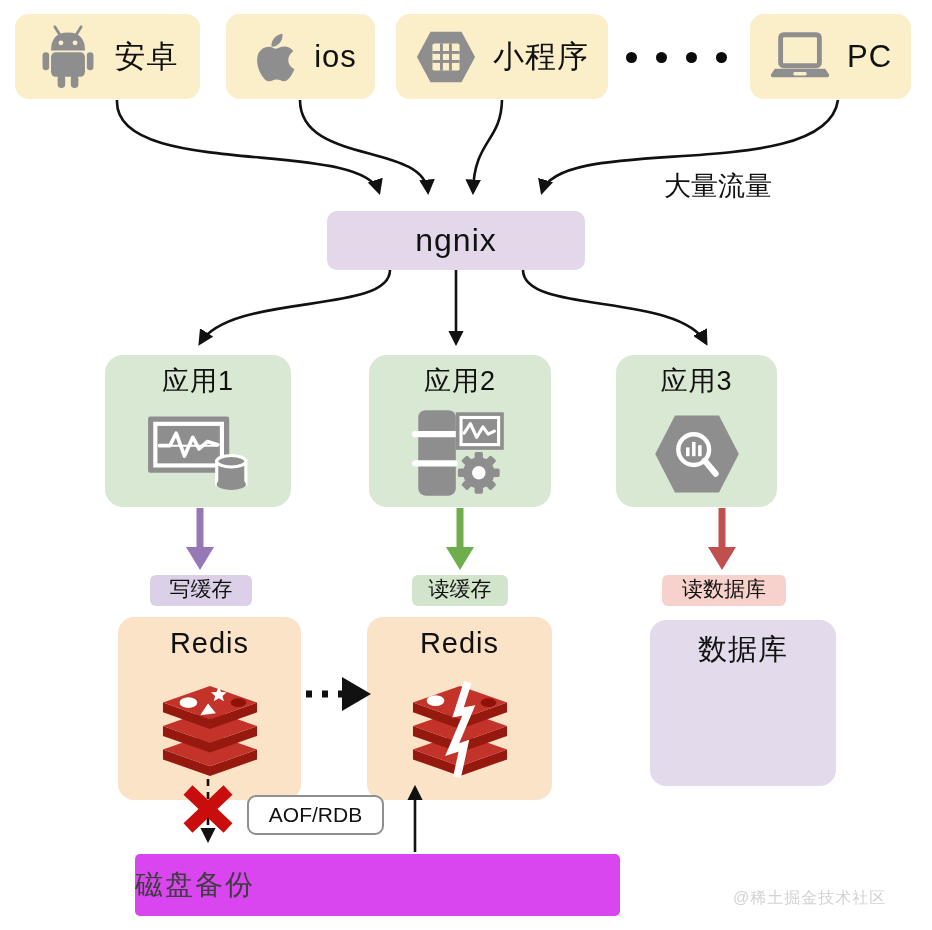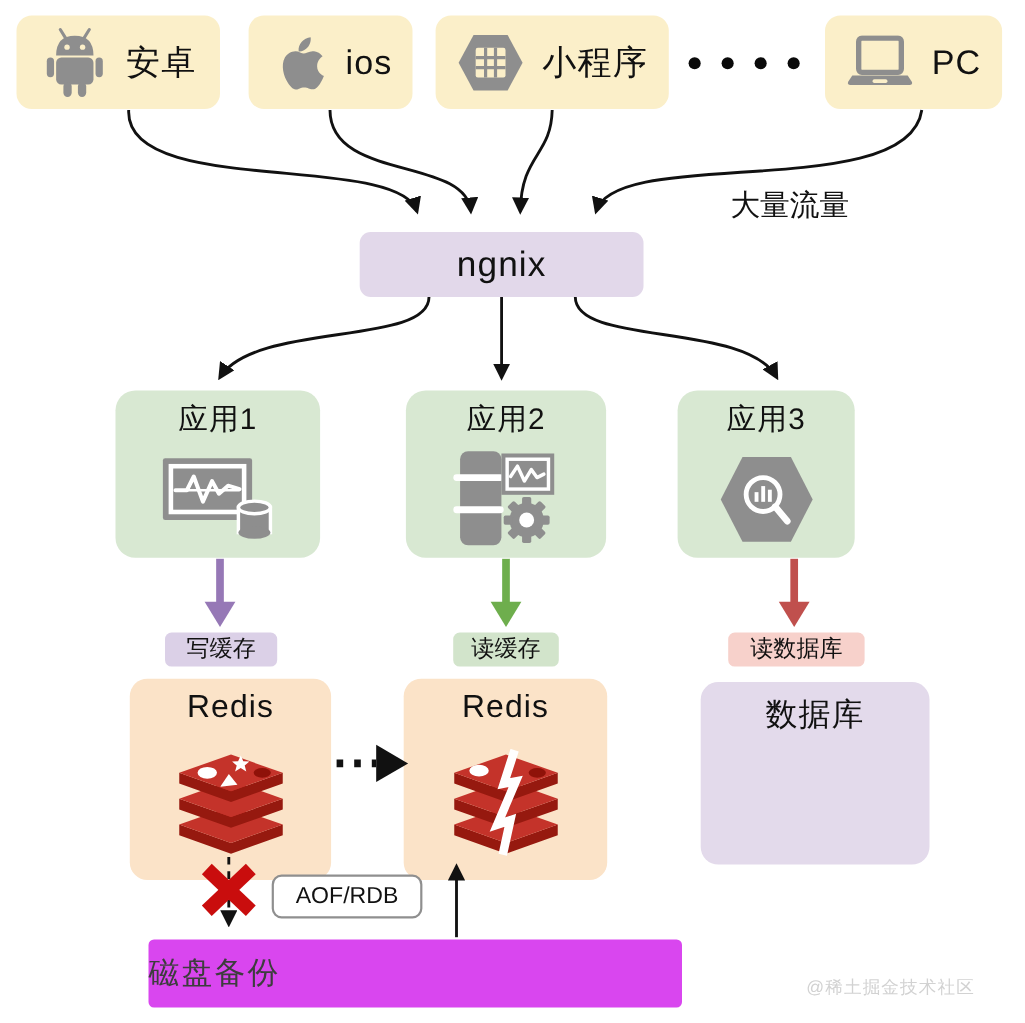--- a/index.html
+++ b/index.html
@@ -249,21 +249,21 @@
           <polygon points="7,22 55,39 103,22 103,32 55,49 7,32" fill="#96190F"></polygon>
           <polygon points="55,5 103,22 55,39 7,22" fill="#C4332A"></polygon>
         </g>
         <ellipse cx="30" cy="20" rx="9" ry="5.5" fill="#ffffff"></ellipse>
         <ellipse cx="84" cy="22" rx="8" ry="4.5" fill="#8F1209"></ellipse>
         <path d="M63,1 L53,32 L64,30 L47,70 L59,66 L52,98" fill="none" stroke="#ffffff" stroke-width="8" stroke-linejoin="miter"></path>
       </svg>
     </div>
   </div>
 
-  <div class="abs store db" style="left:637px;width:208px;">
+  <div class="abs store db" style="left:650px;width:186px;">
     <div class="ttl">数据库</div>
   </div>
 
   <div class="abs note" style="left:247px;top:795px;width:137px;">
     <span>AOF/RDB</span>
   </div>
 
   <div class="abs backupbar" style="left:135px;top:854px;width:485px;">
     <span>磁盘备份</span>
   </div>

